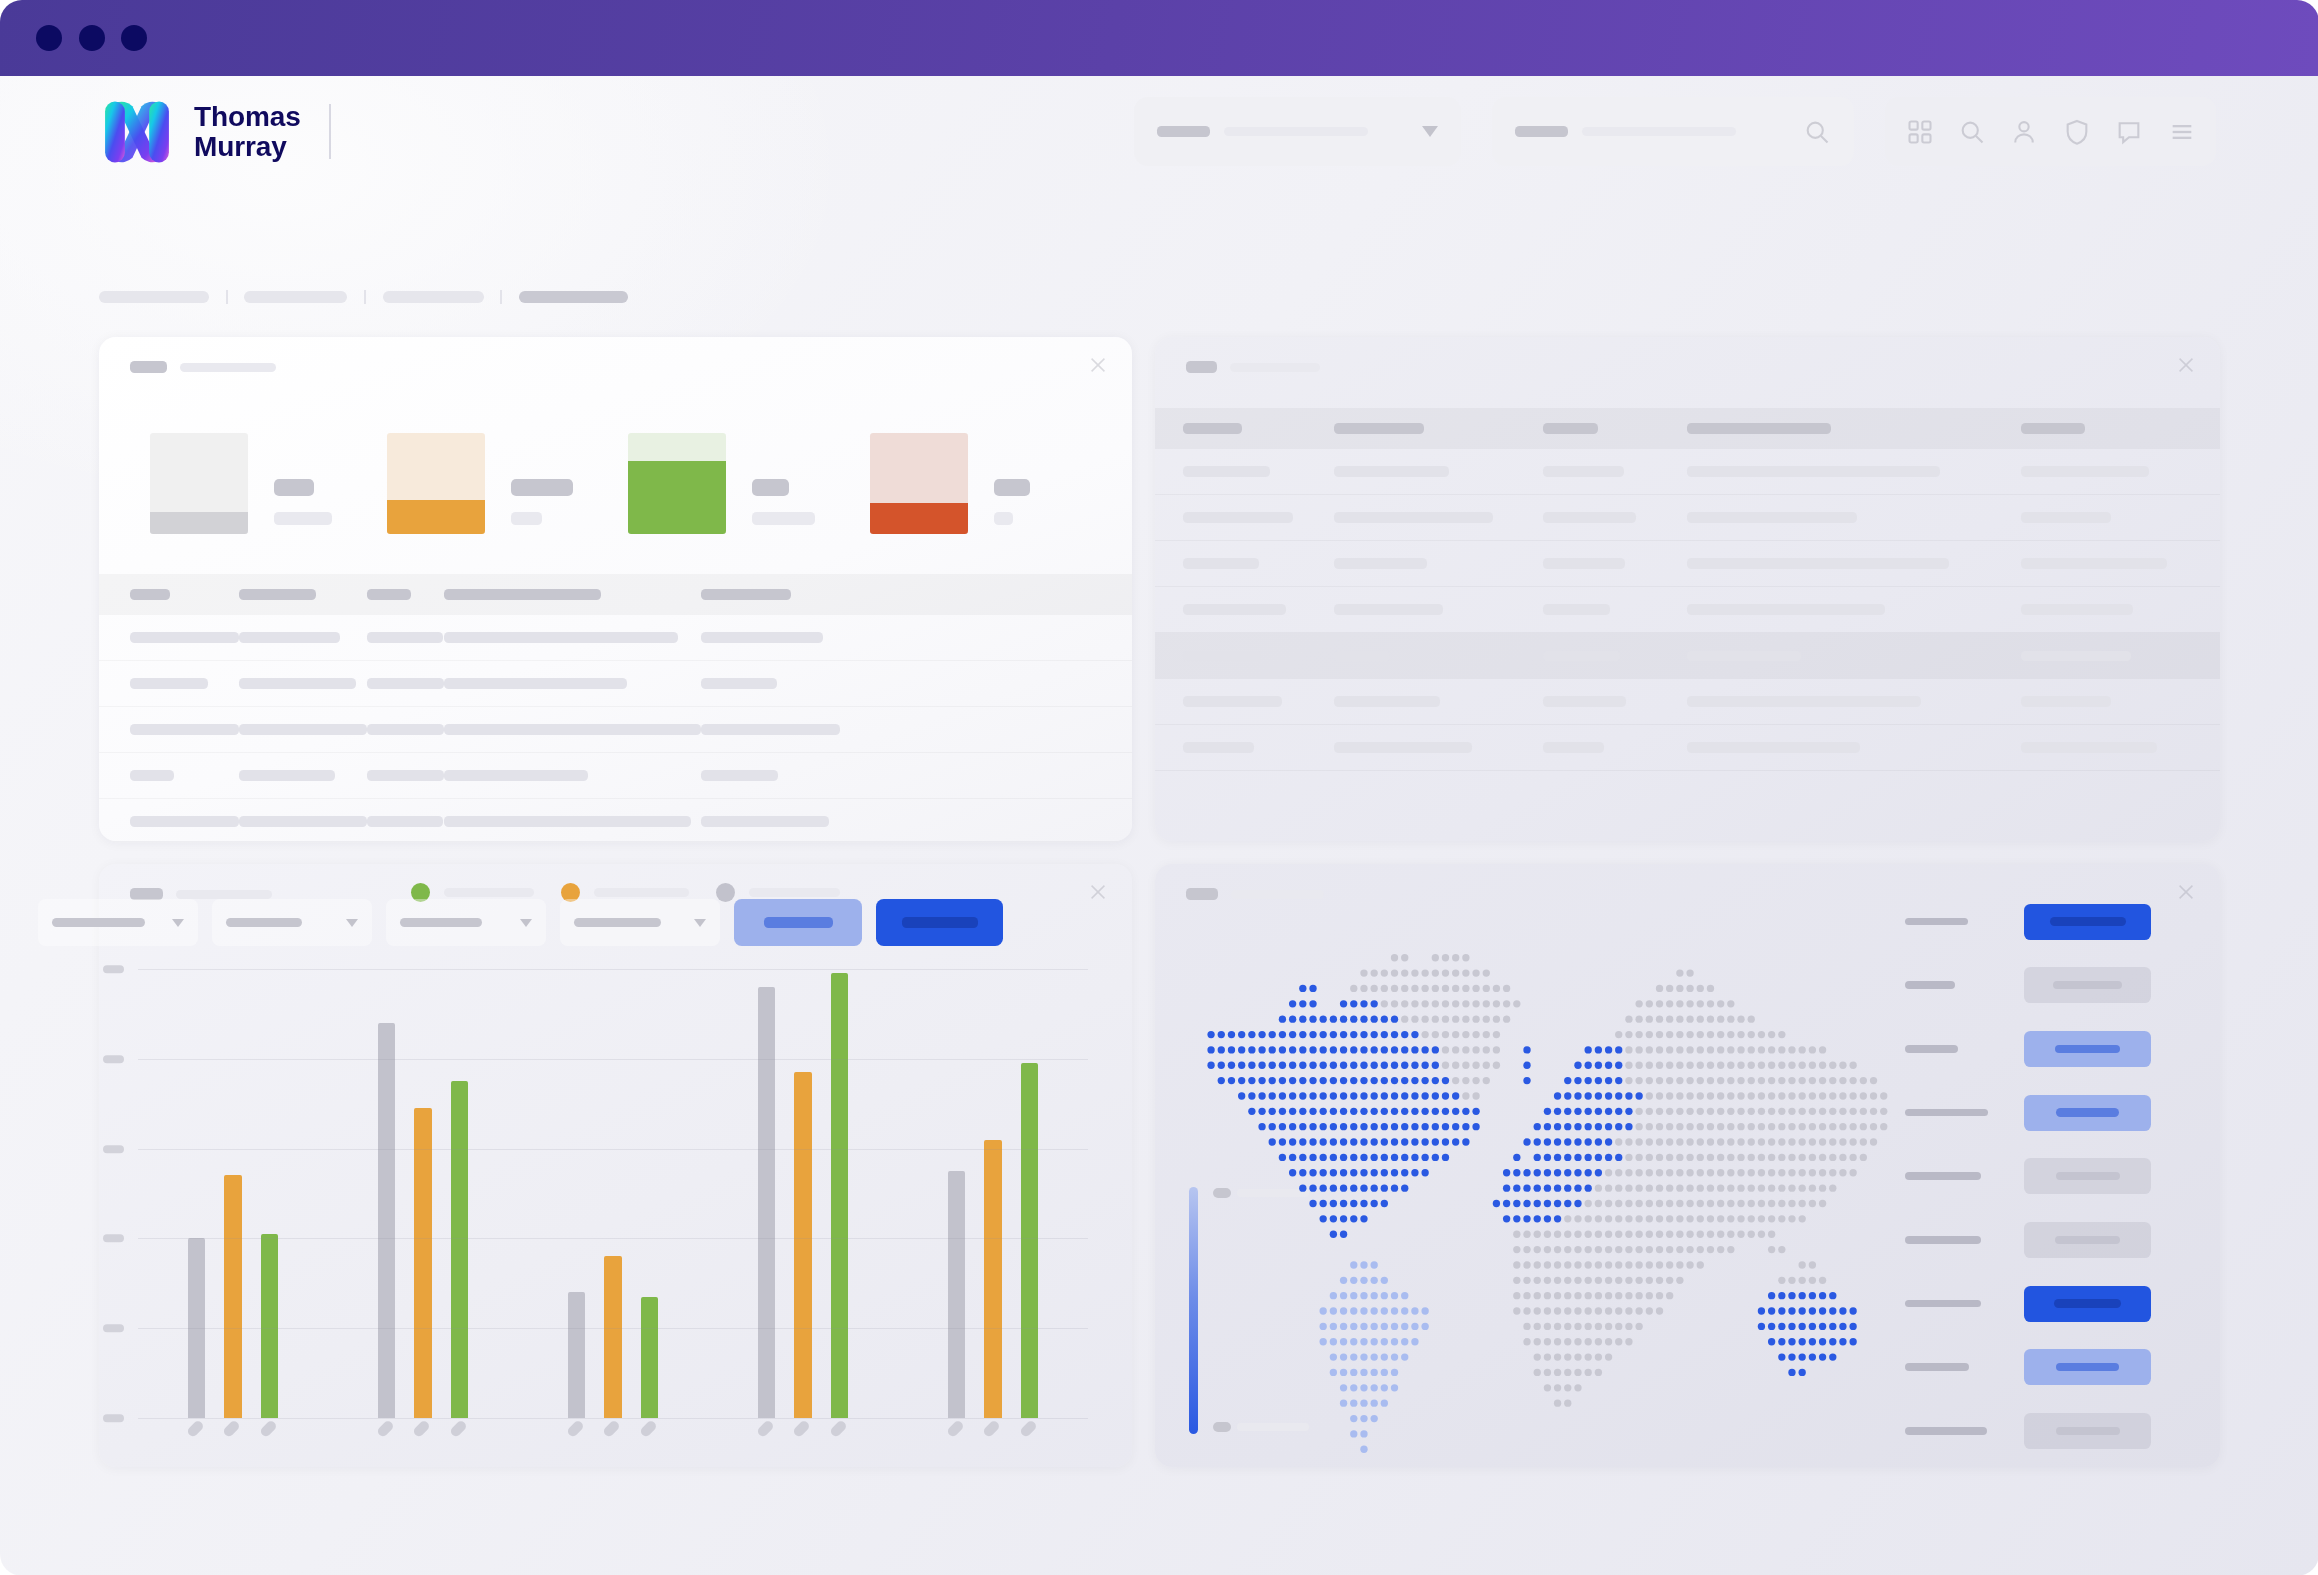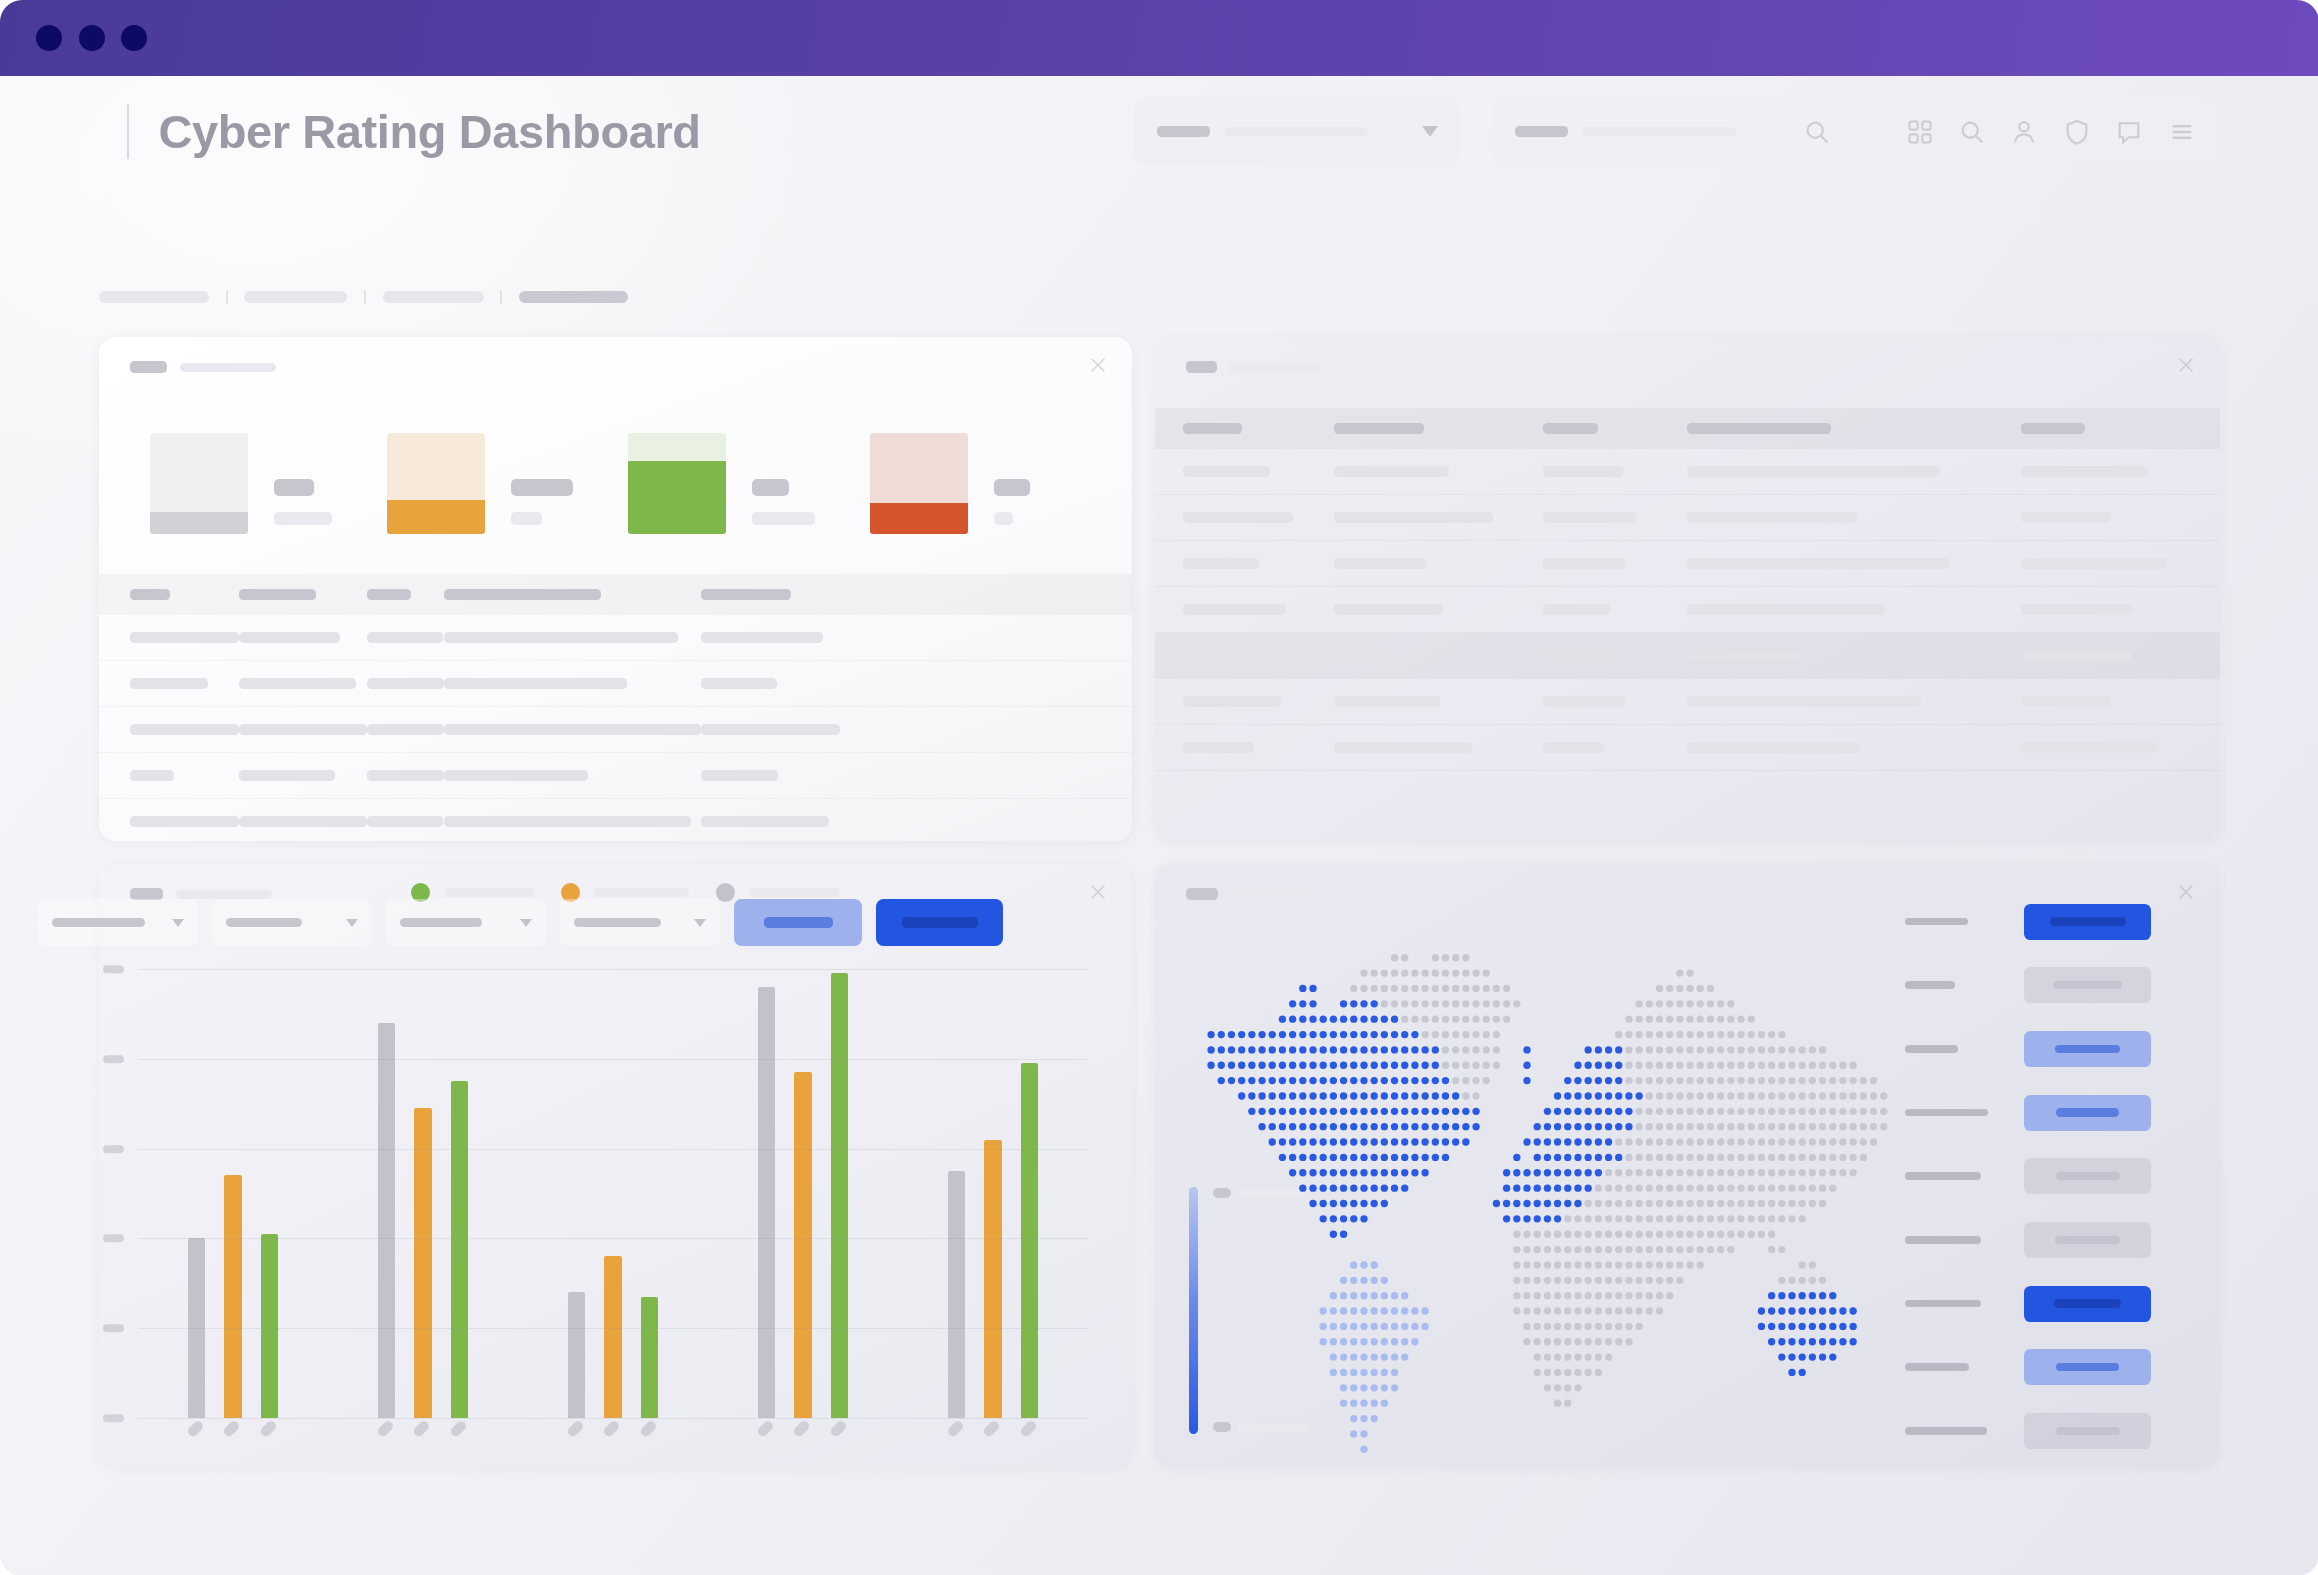--- a/index.html
+++ b/index.html
@@ -356,24 +356,44 @@
   <div id="titlebar">
     <span class="win-dot"></span>
     <span class="win-dot"></span>
     <span class="win-dot"></span>
   </div>
 
   <div id="page"></div>
 
   <div id="header">
 
+    <div class="brand">
+      <span class="brand-mark">
+        <svg viewBox="0 0 100 100">
+          <defs>
+            <linearGradient id="lg" x1="0" y1="0" x2="1" y2="1">
+              <stop offset="0%" stop-color="#2ce6a0"></stop>
+              <stop offset="26%" stop-color="#17c8e8"></stop>
+              <stop offset="55%" stop-color="#4a4df0"></stop>
+              <stop offset="80%" stop-color="#7b3ef0"></stop>
+              <stop offset="100%" stop-color="#e05fd8"></stop>
+            </linearGradient>
+          </defs>
+          <path d="M22,12 a20,20 0 0 1 22,4 L78,88 a20,20 0 0 1 -22,-4 Z" fill="url(#lg)"></path>
+          <path d="M78,12 a20,20 0 0 0 -22,4 L22,88 a20,20 0 0 0 22,-4 Z" fill="url(#lg)" opacity=".92"></path>
+          <rect x="8" y="10" width="26" height="80" rx="13" fill="url(#lg)"></rect>
+          <rect x="66" y="10" width="26" height="80" rx="13" fill="url(#lg)"></rect>
+        </svg>
+      </span>
+      <span class="brand-name">Thomas
+Murray</span>
+    </div>
 
     <span class="brand-sep"></span>
 
-    <span id="page-title">Cyber Rating Dashboard</span>
 
     <div class="header-right">
 
       <div class="hdr-select">
         <span class="rb dark" style="width:53px;height:11px"></span>
         <span class="rb lighter" style="width:144px;height:8.3px"></span>
         <span class="caret" style="margin-left:auto"></span>
       </div>
 
       <div class="hdr-search">

